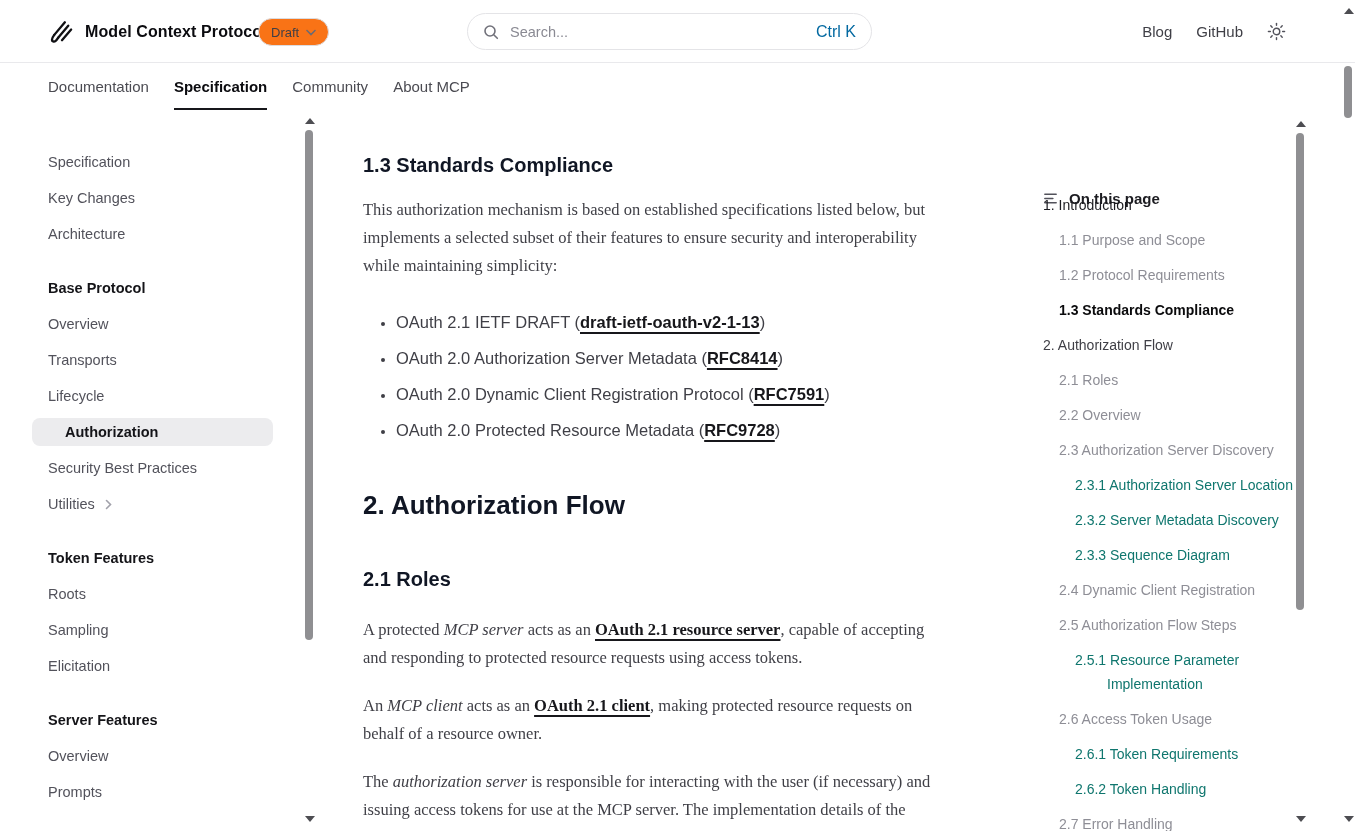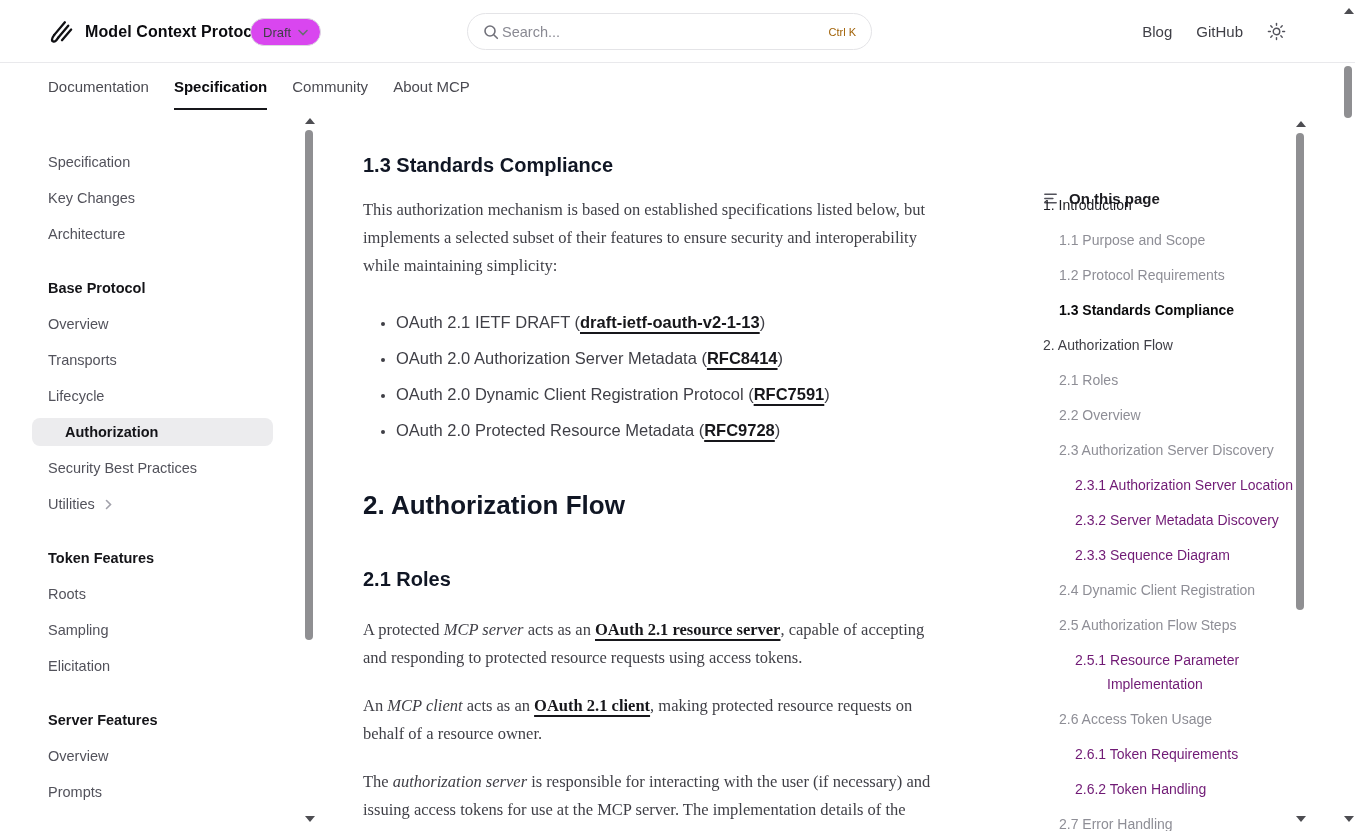--- a/index.html
+++ b/index.html
@@ -4,28 +4,28 @@
 <style>
   html,body{margin:0;padding:0;background:#f4f4f5;}
   .app{position:relative;width:1355px;height:831px;background:#ffffff;overflow:hidden;
        font-family:"Liberation Sans","DejaVu Sans",sans-serif;color:#18181b;}
   .app *{box-sizing:border-box;}
 
   
   .header{position:absolute;top:0;left:0;right:0;height:63px;background:#fff;border-bottom:1px solid #e9e9ec;}
   .brand{position:absolute;left:48px;top:0;height:63px;display:flex;align-items:center;gap:10px;}
   .brand-title{font-size:16px;font-weight:700;color:#0b0b0f;letter-spacing:.1px;}
-  .draft-pill{position:absolute;left:250px;top:18px;height:28px;display:flex;align-items:center;gap:7px;
-              padding:0 12px;border:1px solid #dcdce0;border-radius:999px;font-size:13px;color:#3f3f46;background:#d946ef;cursor:pointer;}
+  .draft-pill{position:absolute;left:258px;top:18px;height:28px;display:flex;align-items:center;gap:7px;
+              padding:0 12px;border:1px solid #dcdce0;border-radius:999px;font-size:13px;color:#3f3f46;background:#f97316;cursor:pointer;}
   .searchbar{position:absolute;left:467px;top:13px;width:405px;height:37px;border:1px solid #e4e4e7;border-radius:19px;
-             background:#fff;display:flex;align-items:center;padding:0 15px;gap:1px;}
+             background:#fff;display:flex;align-items:center;padding:0 15px;gap:9px;}
   .searchbar input{flex:1;border:none;outline:none;font-size:14.5px;color:#3f3f46;background:transparent;
                    font-family:"Liberation Sans","DejaVu Sans",sans-serif;}
   .searchbar input::placeholder{color:#8a8a93;}
-  .kbd-hint{font-size:11px;color:#a16207;}
+  .kbd-hint{font-size:16px;color:#0369a1;}
   .header-right{position:absolute;right:69px;top:0;height:63px;display:flex;align-items:center;gap:24px;}
   .hlink{font-size:15px;color:#3f3f46;cursor:pointer;}
   .icon-btn{display:flex;align-items:center;cursor:pointer;}
 
   
   .tabs{position:absolute;top:63px;left:0;right:0;height:47px;display:flex;align-items:stretch;padding-left:48px;gap:25px;background:#fff;}
   .tab{display:flex;align-items:center;font-size:15px;color:#4b4b52;cursor:pointer;border-bottom:2px solid transparent;padding-top:2px;}
   .tab.active{color:#0b0b0f;font-weight:700;border-bottom-color:#17171b;}
 
   
@@ -55,21 +55,21 @@
   .doclink{color:#17171b;font-weight:700;text-decoration:underline;text-underline-offset:4px;
            text-decoration-thickness:1.5px;cursor:pointer;}
 
   
   .toc{position:absolute;top:110px;left:1043px;width:256px;bottom:0;overflow:hidden;}
   .toc-head{position:absolute;top:44px;left:0;display:flex;align-items:center;gap:11px;
             font-size:15px;font-weight:600;color:#1c1c21;margin-top:36px;}
   .toc-list{position:absolute;top:83px;left:0;width:252px;}
   .toc-item{font-size:14px;line-height:24px;margin-bottom:11px;color:#3f3f46;cursor:pointer;}
   .toc-item.lvl1{padding-left:16px;color:#8e8e96;}
-  .toc-item.lvl2{padding-left:64px;text-indent:-32px;color:#701a75;}
+  .toc-item.lvl2{padding-left:64px;text-indent:-32px;color:#0f766e;}
   .toc-item.current-section{color:#1c1c21;}
   .toc-item.active{color:#0a0a0c;font-weight:600;}
 
   
   .vscroll{position:absolute;width:14px;}
   .vscroll .arrow{position:absolute;left:3px;width:0;height:0;border-left:5px solid transparent;border-right:5px solid transparent;cursor:pointer;}
   .vscroll .arrow.up{border-bottom:6px solid #4d4d52;}
   .vscroll .arrow.down{border-top:6px solid #4d4d52;}
   .vscroll .thumb{position:absolute;left:3px;width:8px;border-radius:4px;background:#8f8f92;cursor:pointer;}
 

